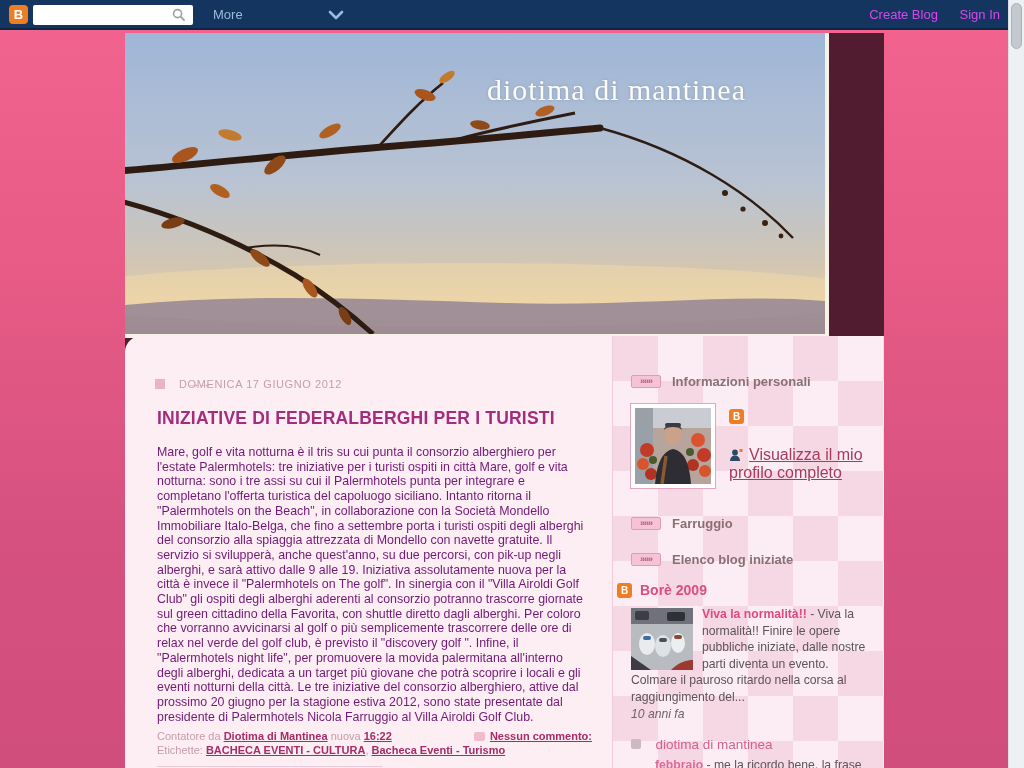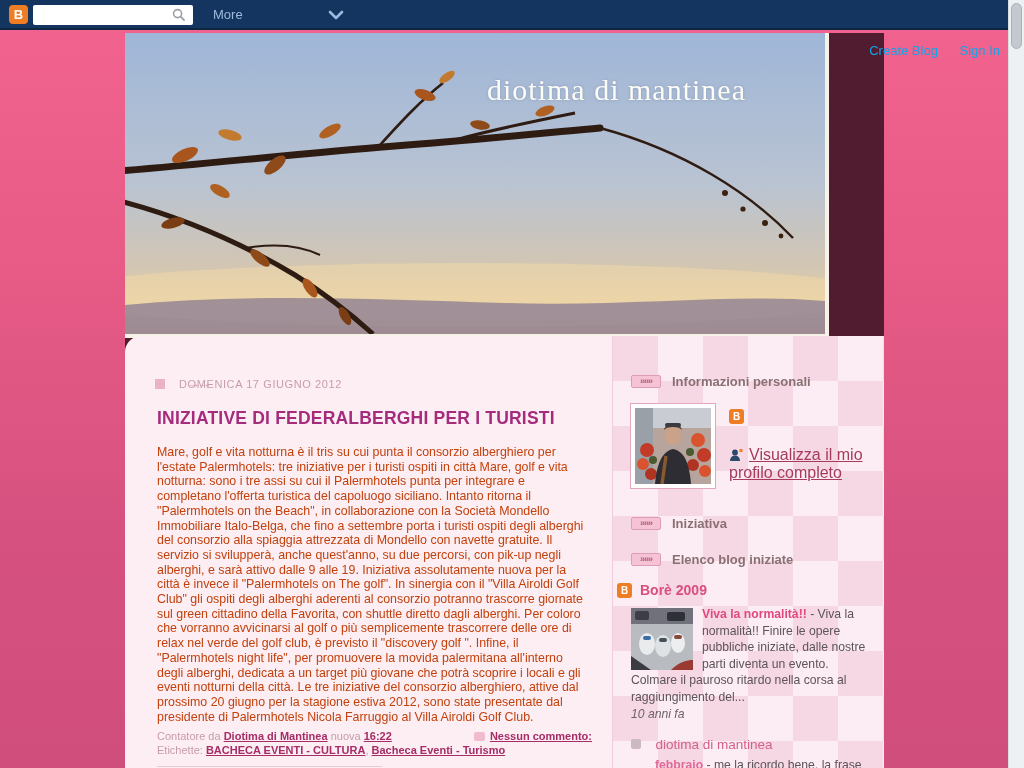--- a/index.html
+++ b/index.html
@@ -11,21 +11,21 @@
   
   .navbar { position:absolute; top:0; left:0; width:1024px; height:30px;
             background:#14355f; border-bottom:2px solid #0d2742; z-index:20; }
   .nb-logo { position:absolute; left:9px; top:5px; width:19px; height:19px; background:#ee7d23;
              border-radius:4px; color:#fff; font-weight:bold; font-size:13px; text-align:center; line-height:19px; }
   .nb-search { position:absolute; left:33px; top:5px; width:160px; height:20px; background:#fff;
                border:none; border-radius:2px; padding:0 22px 0 6px; font-size:12px; color:#333; outline:none; }
   .nb-search-icon { position:absolute; left:172px; top:8px; width:14px; height:14px; }
   .nb-more { position:absolute; left:213px; top:7px; color:#9db9dd; font-size:13px; cursor:pointer; }
   .nb-chevron { position:absolute; left:328px; top:9px; width:16px; height:12px; }
-  .nb-right { position:absolute; right:24px; top:7px; font-size:13px; color:#0ea5e9;margin-top:36px; }
+  .nb-right { position:absolute; right:24px; top:7px; font-size:13px; color:#d946ef; }
   .nb-right span { margin-left:18px; cursor:pointer; }
 
   
   .scrollbar { position:absolute; right:0; top:0; width:16px; height:768px;
                background:#eef1f3; border-left:1px solid #d9dee1; z-index:30; }
   .scroll-thumb { position:absolute; left:2px; top:3px; width:11px; height:46px;
                   background:#c3c9ce; border:1px solid #aab1b7; border-radius:7px; }
 
   
   .wrapper { position:absolute; left:125px; top:33px; width:759px; z-index:5; }
@@ -47,21 +47,21 @@
               background-size:90px 90px; }
 
   
   .date-row { display:flex; align-items:center; font-size:11px; color:#c79daa;
               letter-spacing:.6px; }
   .date-square { width:10px; height:10px; background:#ecb3c6; margin-right:22px; }
   .date-arrows { position:relative; z-index:1; color:#d795aa; font-size:13px; letter-spacing:-2px;
                  margin-right:-30px; opacity:.9; }
   .post-title { margin:17px 0 16px 2px; font-size:17.5px; font-weight:bold; color:#a52c7d;
                 letter-spacing:.2px; }
-  .post-body { font-size:12.4px; line-height:14.7px; color:#c2410c; margin-left:2px; }
+  .post-body { font-size:12.4px; line-height:14.7px; color:#701a75; margin-left:2px; }
   .post-footer { margin-top:6px; font-size:11px; color:#c79daa; margin-left:2px; }
   .pf-line1 { display:flex; align-items:center; }
   .pf-line1 .grow { flex:1; }
   .pf-link { color:#a52c66; font-weight:bold; text-decoration:underline; cursor:pointer; }
   .pf-line2 { text-align:left; margin-top:2px; }
   .comment-ico { display:inline-block; width:11px; height:9px; background:#f0bccd;
                  border-radius:2px; margin-right:5px; }
   .divider { width:225px; height:1px; background:#e8c9d6; margin-top:10px; }
 
   
@@ -237,21 +237,21 @@
                 <circle cx="6" cy="4.4" r="2.9" fill="#2b4a68"></circle>
                 <path d="M1,13 C1.4,9 3.4,7.6 6,7.6 C8.6,7.6 10.6,9 11,13 Z" fill="#2b4a68"></path>
                 <rect x="10.5" y="1" width="3" height="3" rx="0.6" fill="#ee7d23"></rect>
               </svg><span class="profile-link">Visualizza il mio profilo completo</span>
             </div>
           </div>
         </div>
 
         <div class="sb-h2">
           <span class="sb-h2-ico">»»»</span>
-          <span>Iniziativa</span>
+          <span>Farruggio</span>
         </div>
         <div class="sb-gap"></div>
 
         <div class="sb-h2">
           <span class="sb-h2-ico">»»»</span>
           <span>Elenco blog iniziate</span>
         </div>
 
         <div class="blog-item-head">
           <span class="b-badge">B</span>

